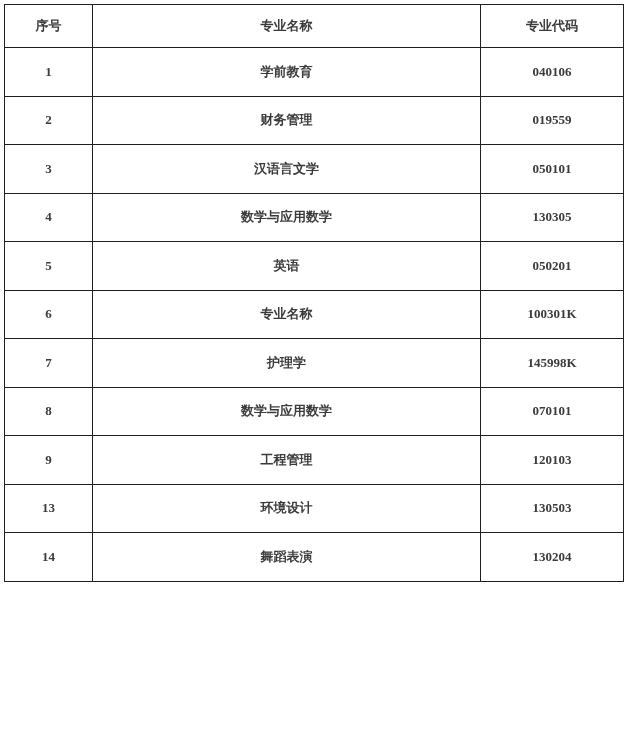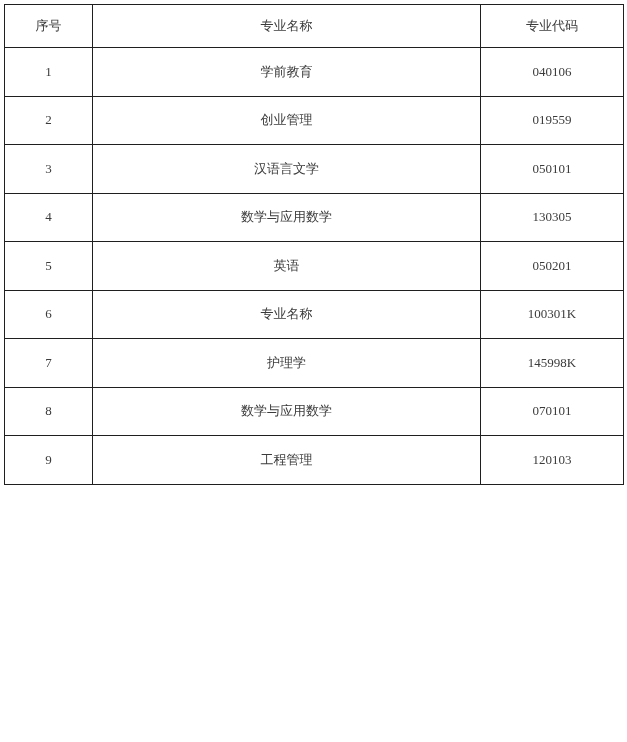--- a/index.html
+++ b/index.html
@@ -21,21 +21,21 @@
   }
   table {
     border-collapse: collapse;
     table-layout: fixed;
     width: 619px;
   }
   th, td {
     border: 1px solid #1f1f1f;
     text-align: center;
     vertical-align: middle;
-    font-weight: normal;
+    font-weight: bold;
     color: #3b3b3b;
     font-size: 13px;
     padding: 0;
     overflow: hidden;
     white-space: nowrap;
   }
   thead th {
     height: 42px;
   }
   tbody td {
@@ -63,21 +63,21 @@
       </tr>
     </thead>
     <tbody>
         <tr>
           <td>1</td>
           <td>学前教育</td>
           <td>040106</td>
         </tr>
         <tr>
           <td>2</td>
-          <td>创业管理</td>
+          <td>财务管理</td>
           <td>019559</td>
         </tr>
         <tr>
           <td>3</td>
           <td>汉语言文学</td>
           <td>050101</td>
         </tr>
         <tr>
           <td>4</td>
           <td>数学与应用数学</td>
@@ -101,15 +101,25 @@
         <tr>
           <td>8</td>
           <td>数学与应用数学</td>
           <td>070101</td>
         </tr>
         <tr>
           <td>9</td>
           <td>工程管理</td>
           <td>120103</td>
         </tr>
+        <tr>
+          <td>13</td>
+          <td>环境设计</td>
+          <td>130503</td>
+        </tr>
+        <tr>
+          <td>14</td>
+          <td>舞蹈表演</td>
+          <td>130204</td>
+        </tr>
       </tbody>
   </table>
 </div>
 
 </body></html>

